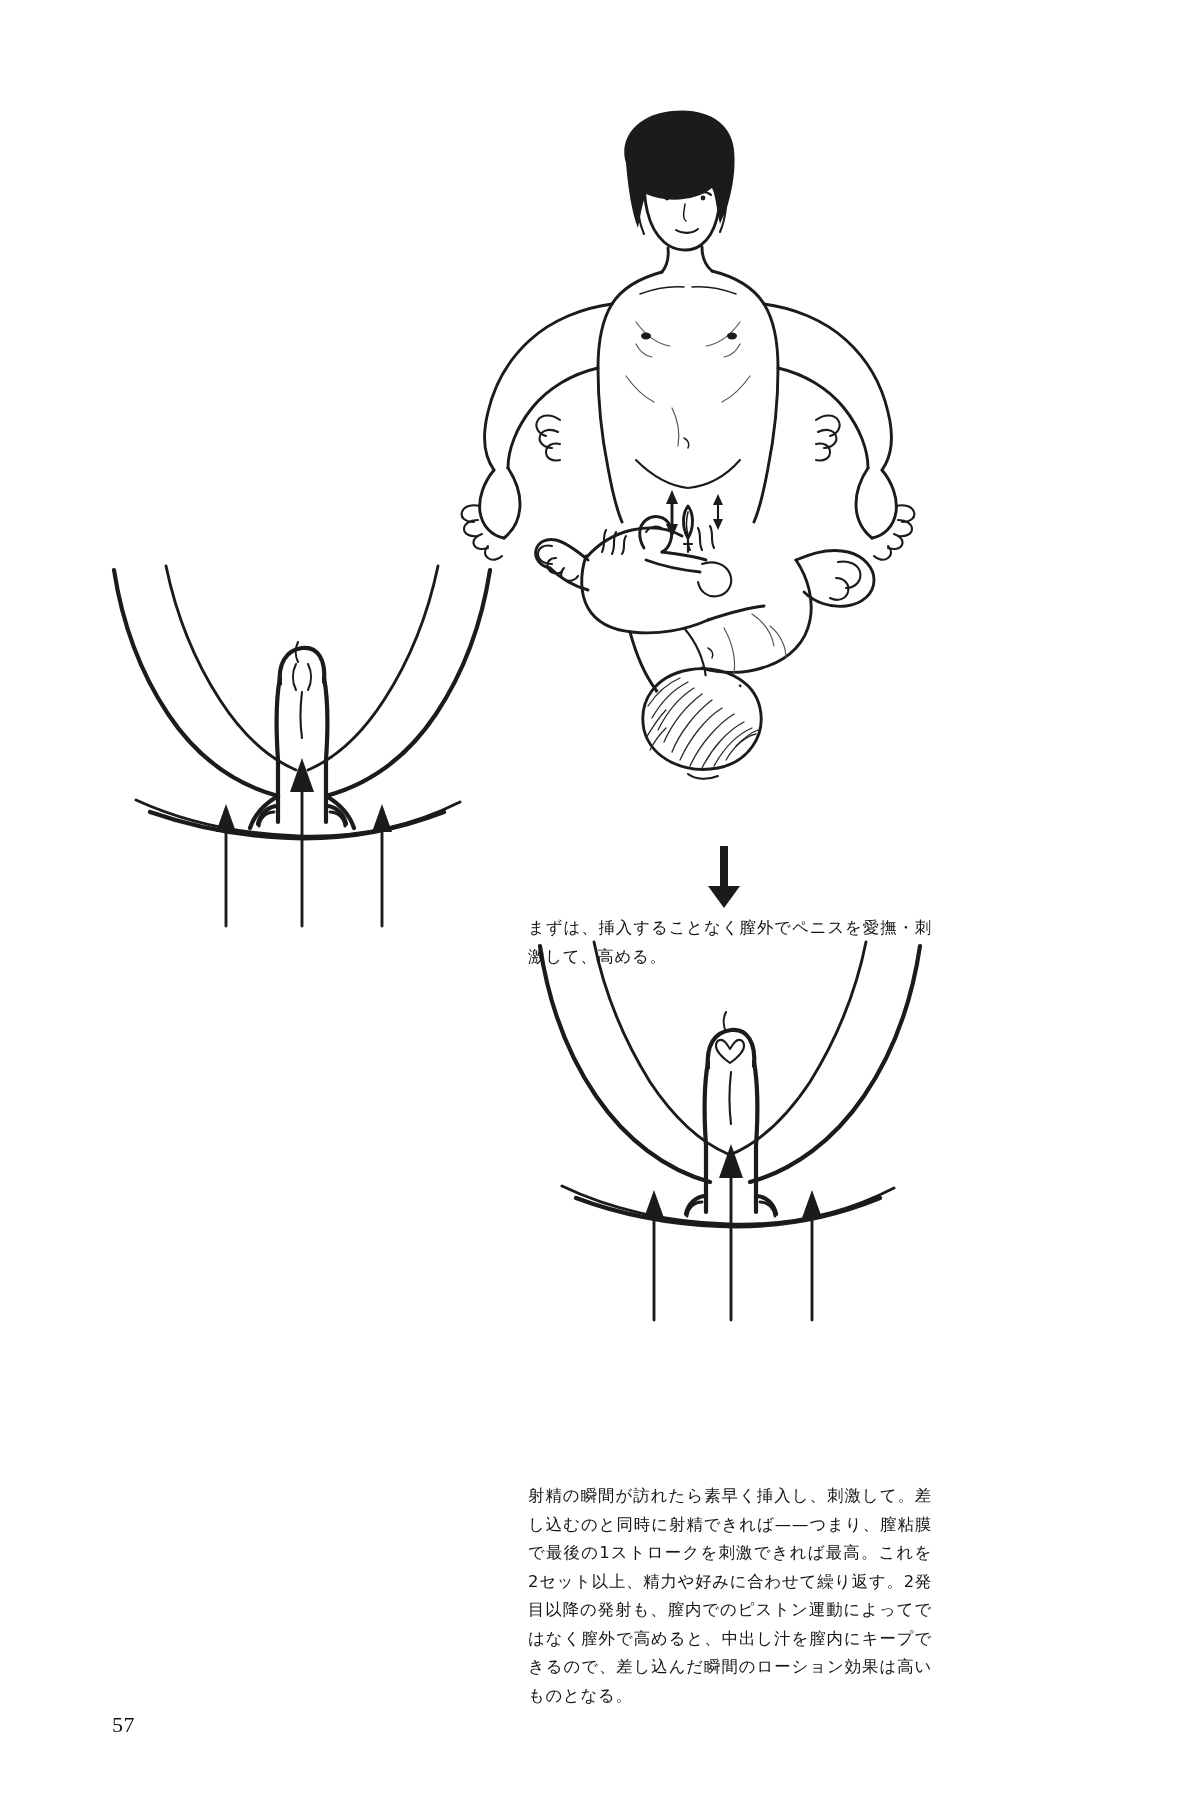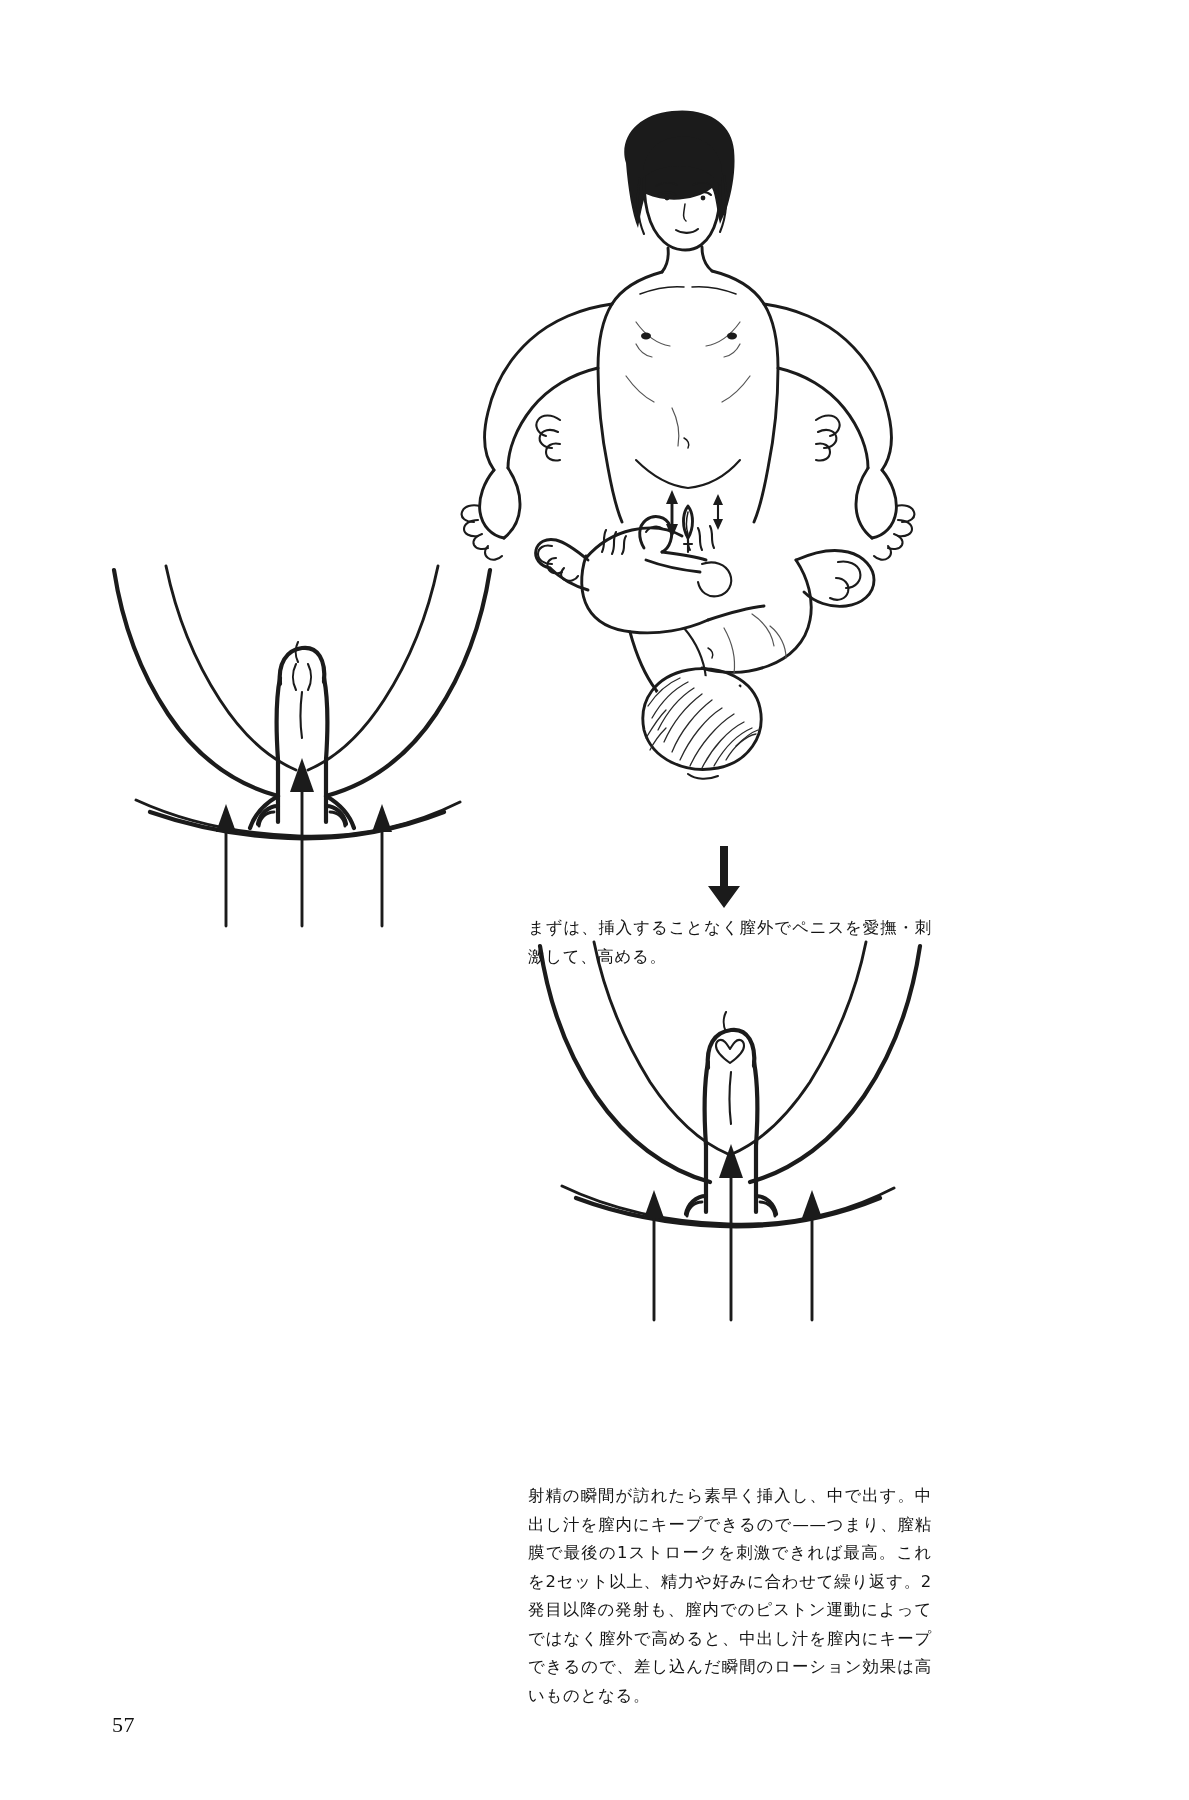--- a/index.html
+++ b/index.html
@@ -374,17 +374,17 @@
         <path class="solid" d="M134 260 L124 288 L144 288 Z"></path>
         <path class="ink ink-med" d="M292 390 L292 272"></path>
         <path class="solid" d="M292 260 L282 288 L302 288 Z"></path>
       </g>
     </svg>
   </div>
 
   <div class="caption" id="caption-right-top">まずは、挿入することなく膣外でペニスを愛撫・刺激して、高める。</div>
 
 
-  <div class="caption" id="caption-right-bottom">射精の瞬間が訪れたら素早く挿入し、中で出す。中出し汁を膣内にキープできるので——つまり、膣粘膜で最後の1ストロークを刺激できれば最高。これを2セット以上、精力や好みに合わせて繰り返す。2発目以降の発射も、膣内でのピストン運動によってではなく膣外で高めると、中出し汁を膣内にキープできるので、差し込んだ瞬間のローション効果は高いものとなる。</div>
+  <div class="caption" id="caption-right-bottom">射精の瞬間が訪れたら素早く挿入し、刺激して。差し込むのと同時に射精できれば——つまり、膣粘膜で最後の1ストロークを刺激できれば最高。これを2セット以上、精力や好みに合わせて繰り返す。2発目以降の発射も、膣内でのピストン運動によってではなく膣外で高めると、中出し汁を膣内にキープできるので、差し込んだ瞬間のローション効果は高いものとなる。</div>
 
   <div id="page-number">57</div>
 
 </div>
 
 </body></html>

